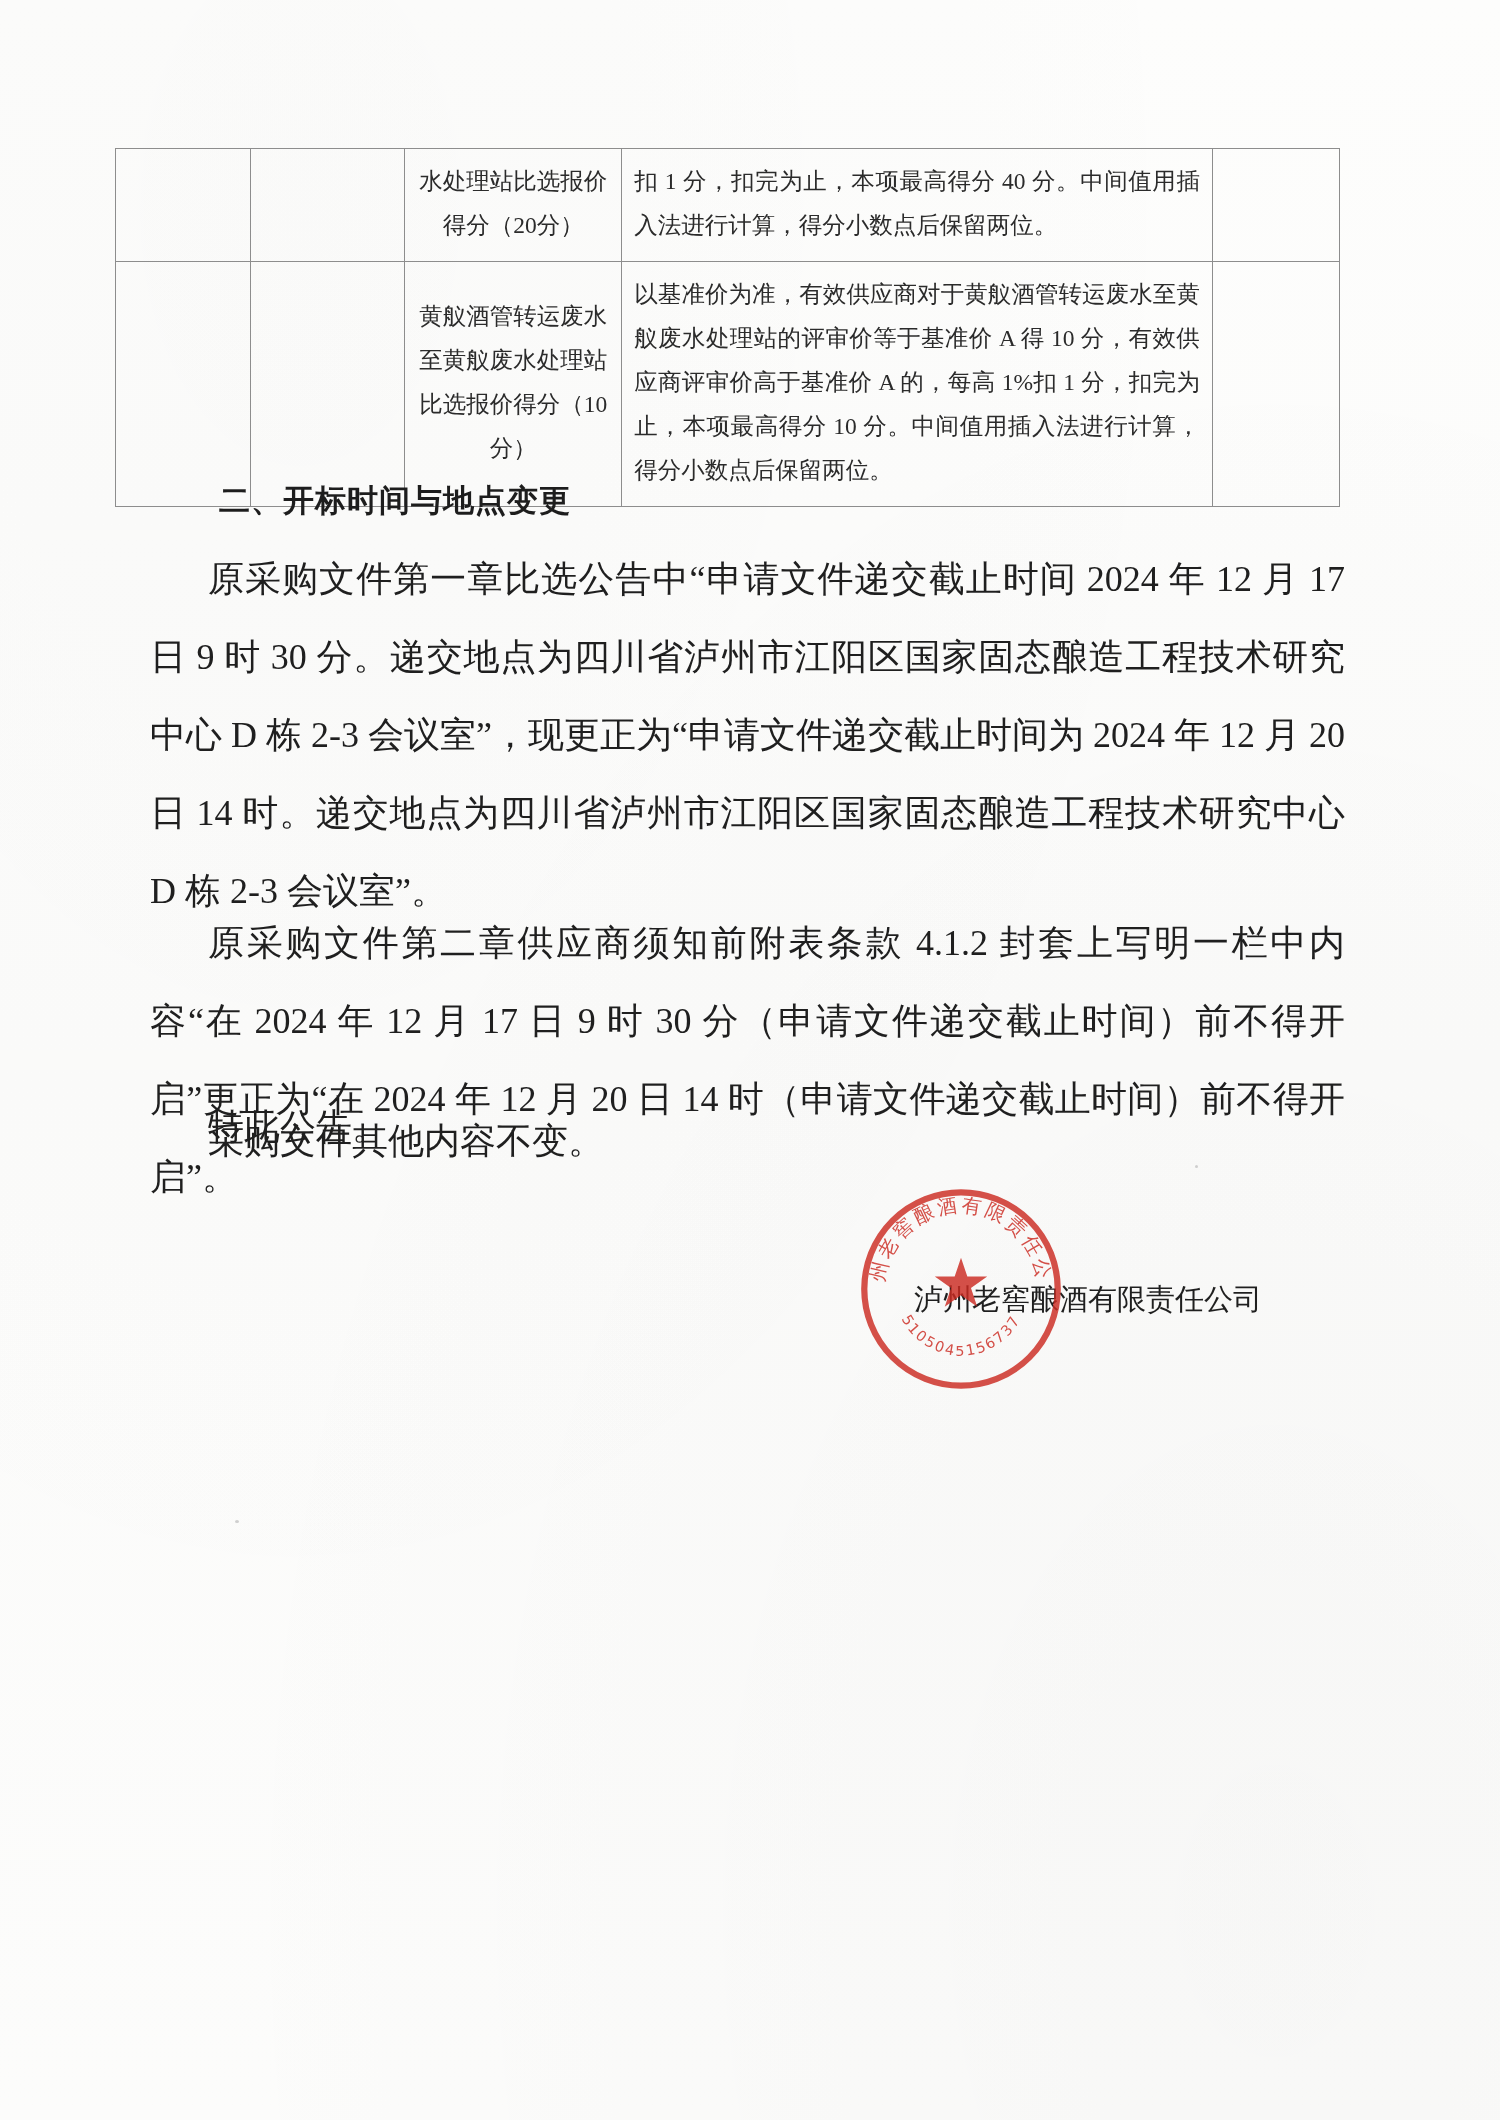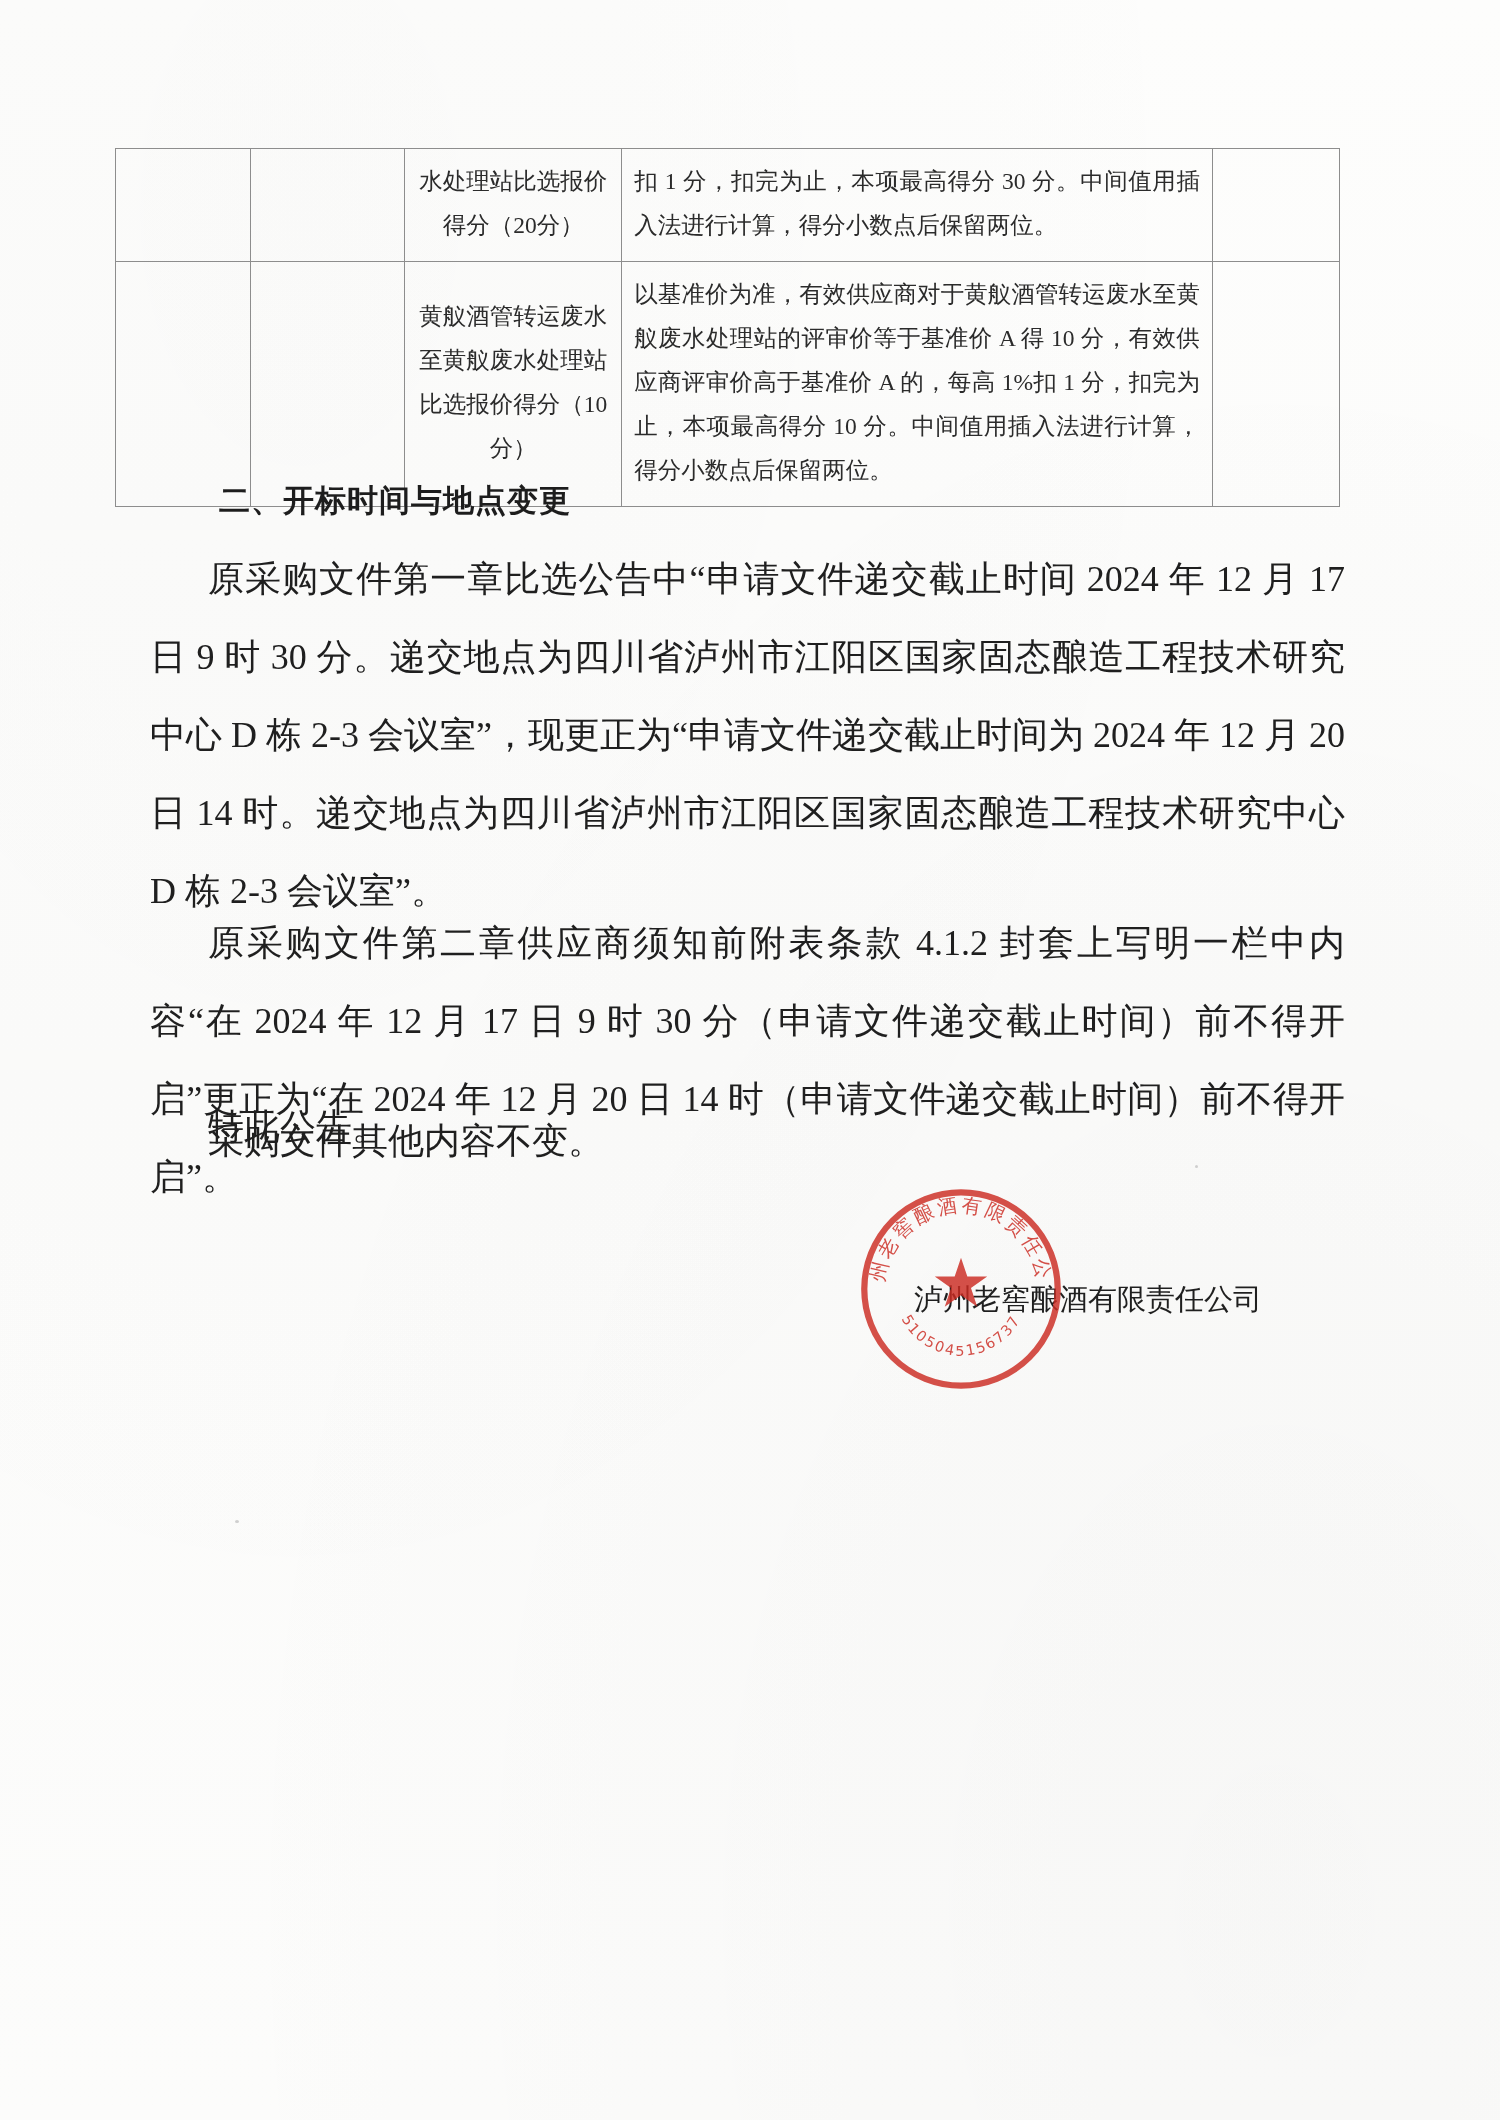--- a/index.html
+++ b/index.html
@@ -146,21 +146,21 @@
 
     <table class="score-table">
       <tbody>
         <tr>
           <td class="col-a"></td>
           <td class="col-b"></td>
           <td class="col-c">
             <span class="cell-text">水处理站比选报价得分（20分）</span>
           </td>
           <td class="col-d">
-            <span class="cell-text">扣 1 分，扣完为止，本项最高得分 30 分。中间值用插入法进行计算，得分小数点后保留两位。</span>
+            <span class="cell-text">扣 1 分，扣完为止，本项最高得分 40 分。中间值用插入法进行计算，得分小数点后保留两位。</span>
           </td>
           <td class="col-e"></td>
         </tr>
         <tr>
           <td class="col-a"></td>
           <td class="col-b"></td>
           <td class="col-c">
             <span class="cell-text">黄舣酒管转运废水至黄舣废水处理站比选报价得分（10分）</span>
           </td>
           <td class="col-d">

